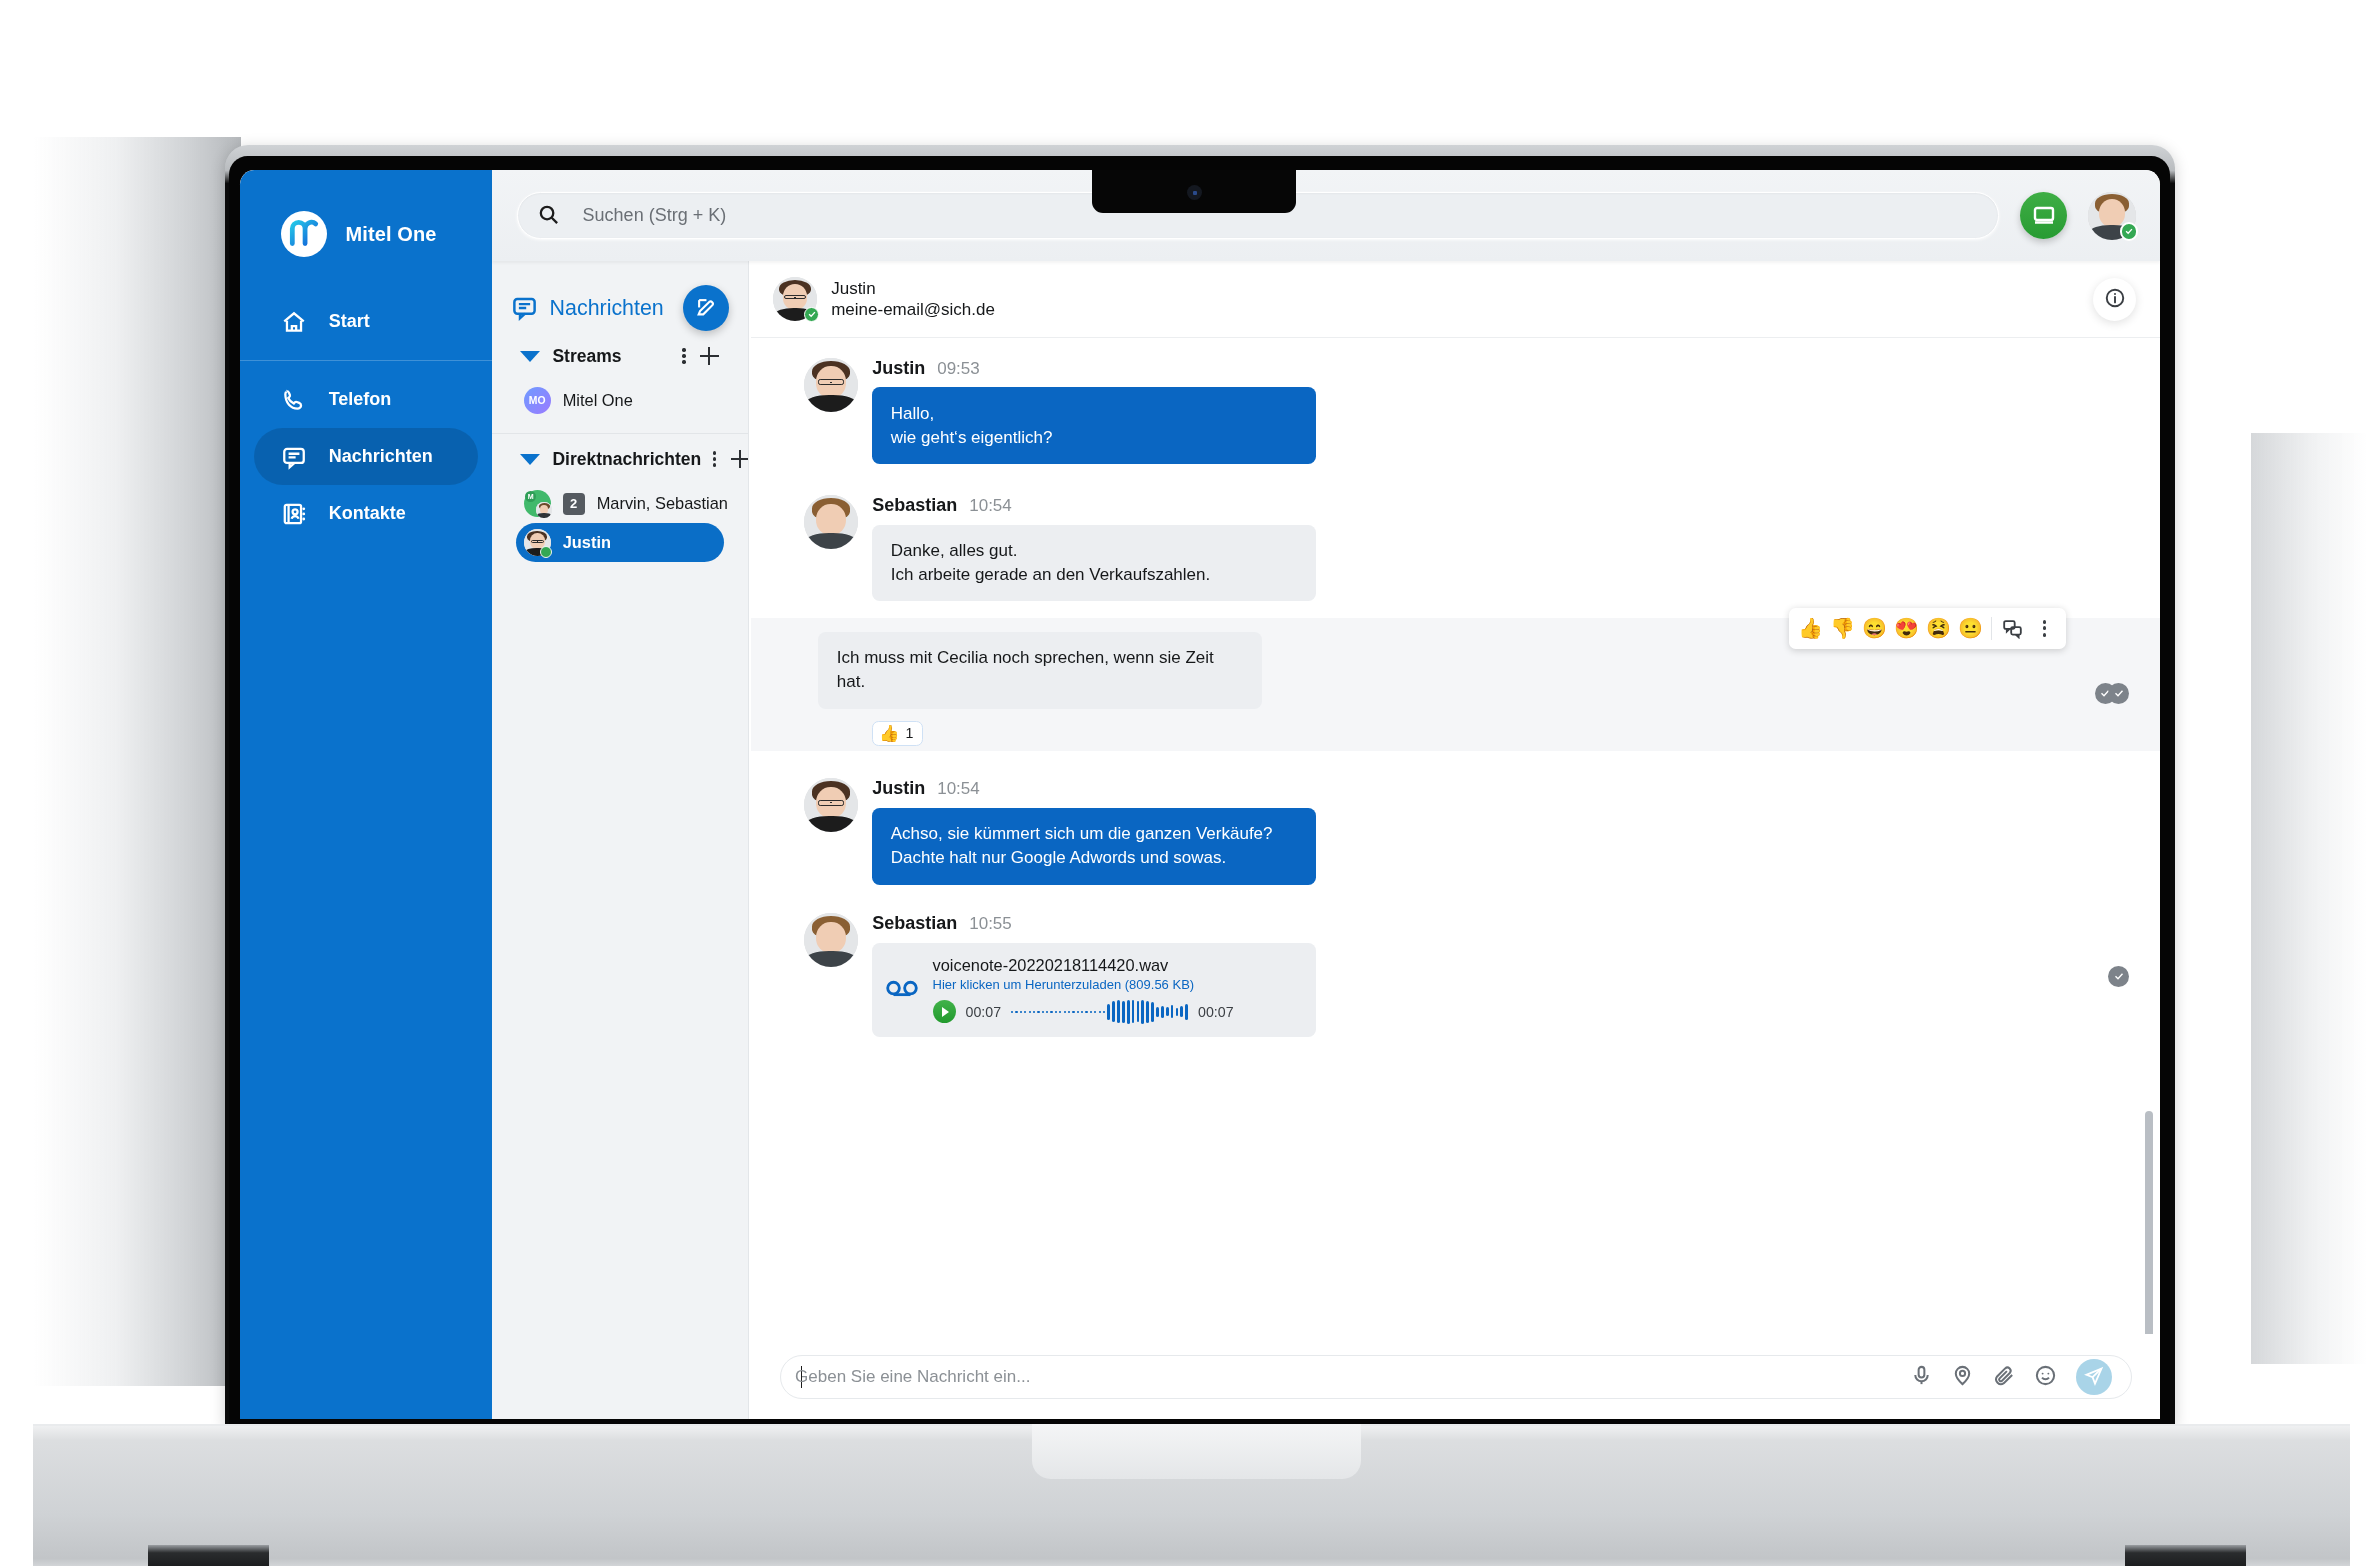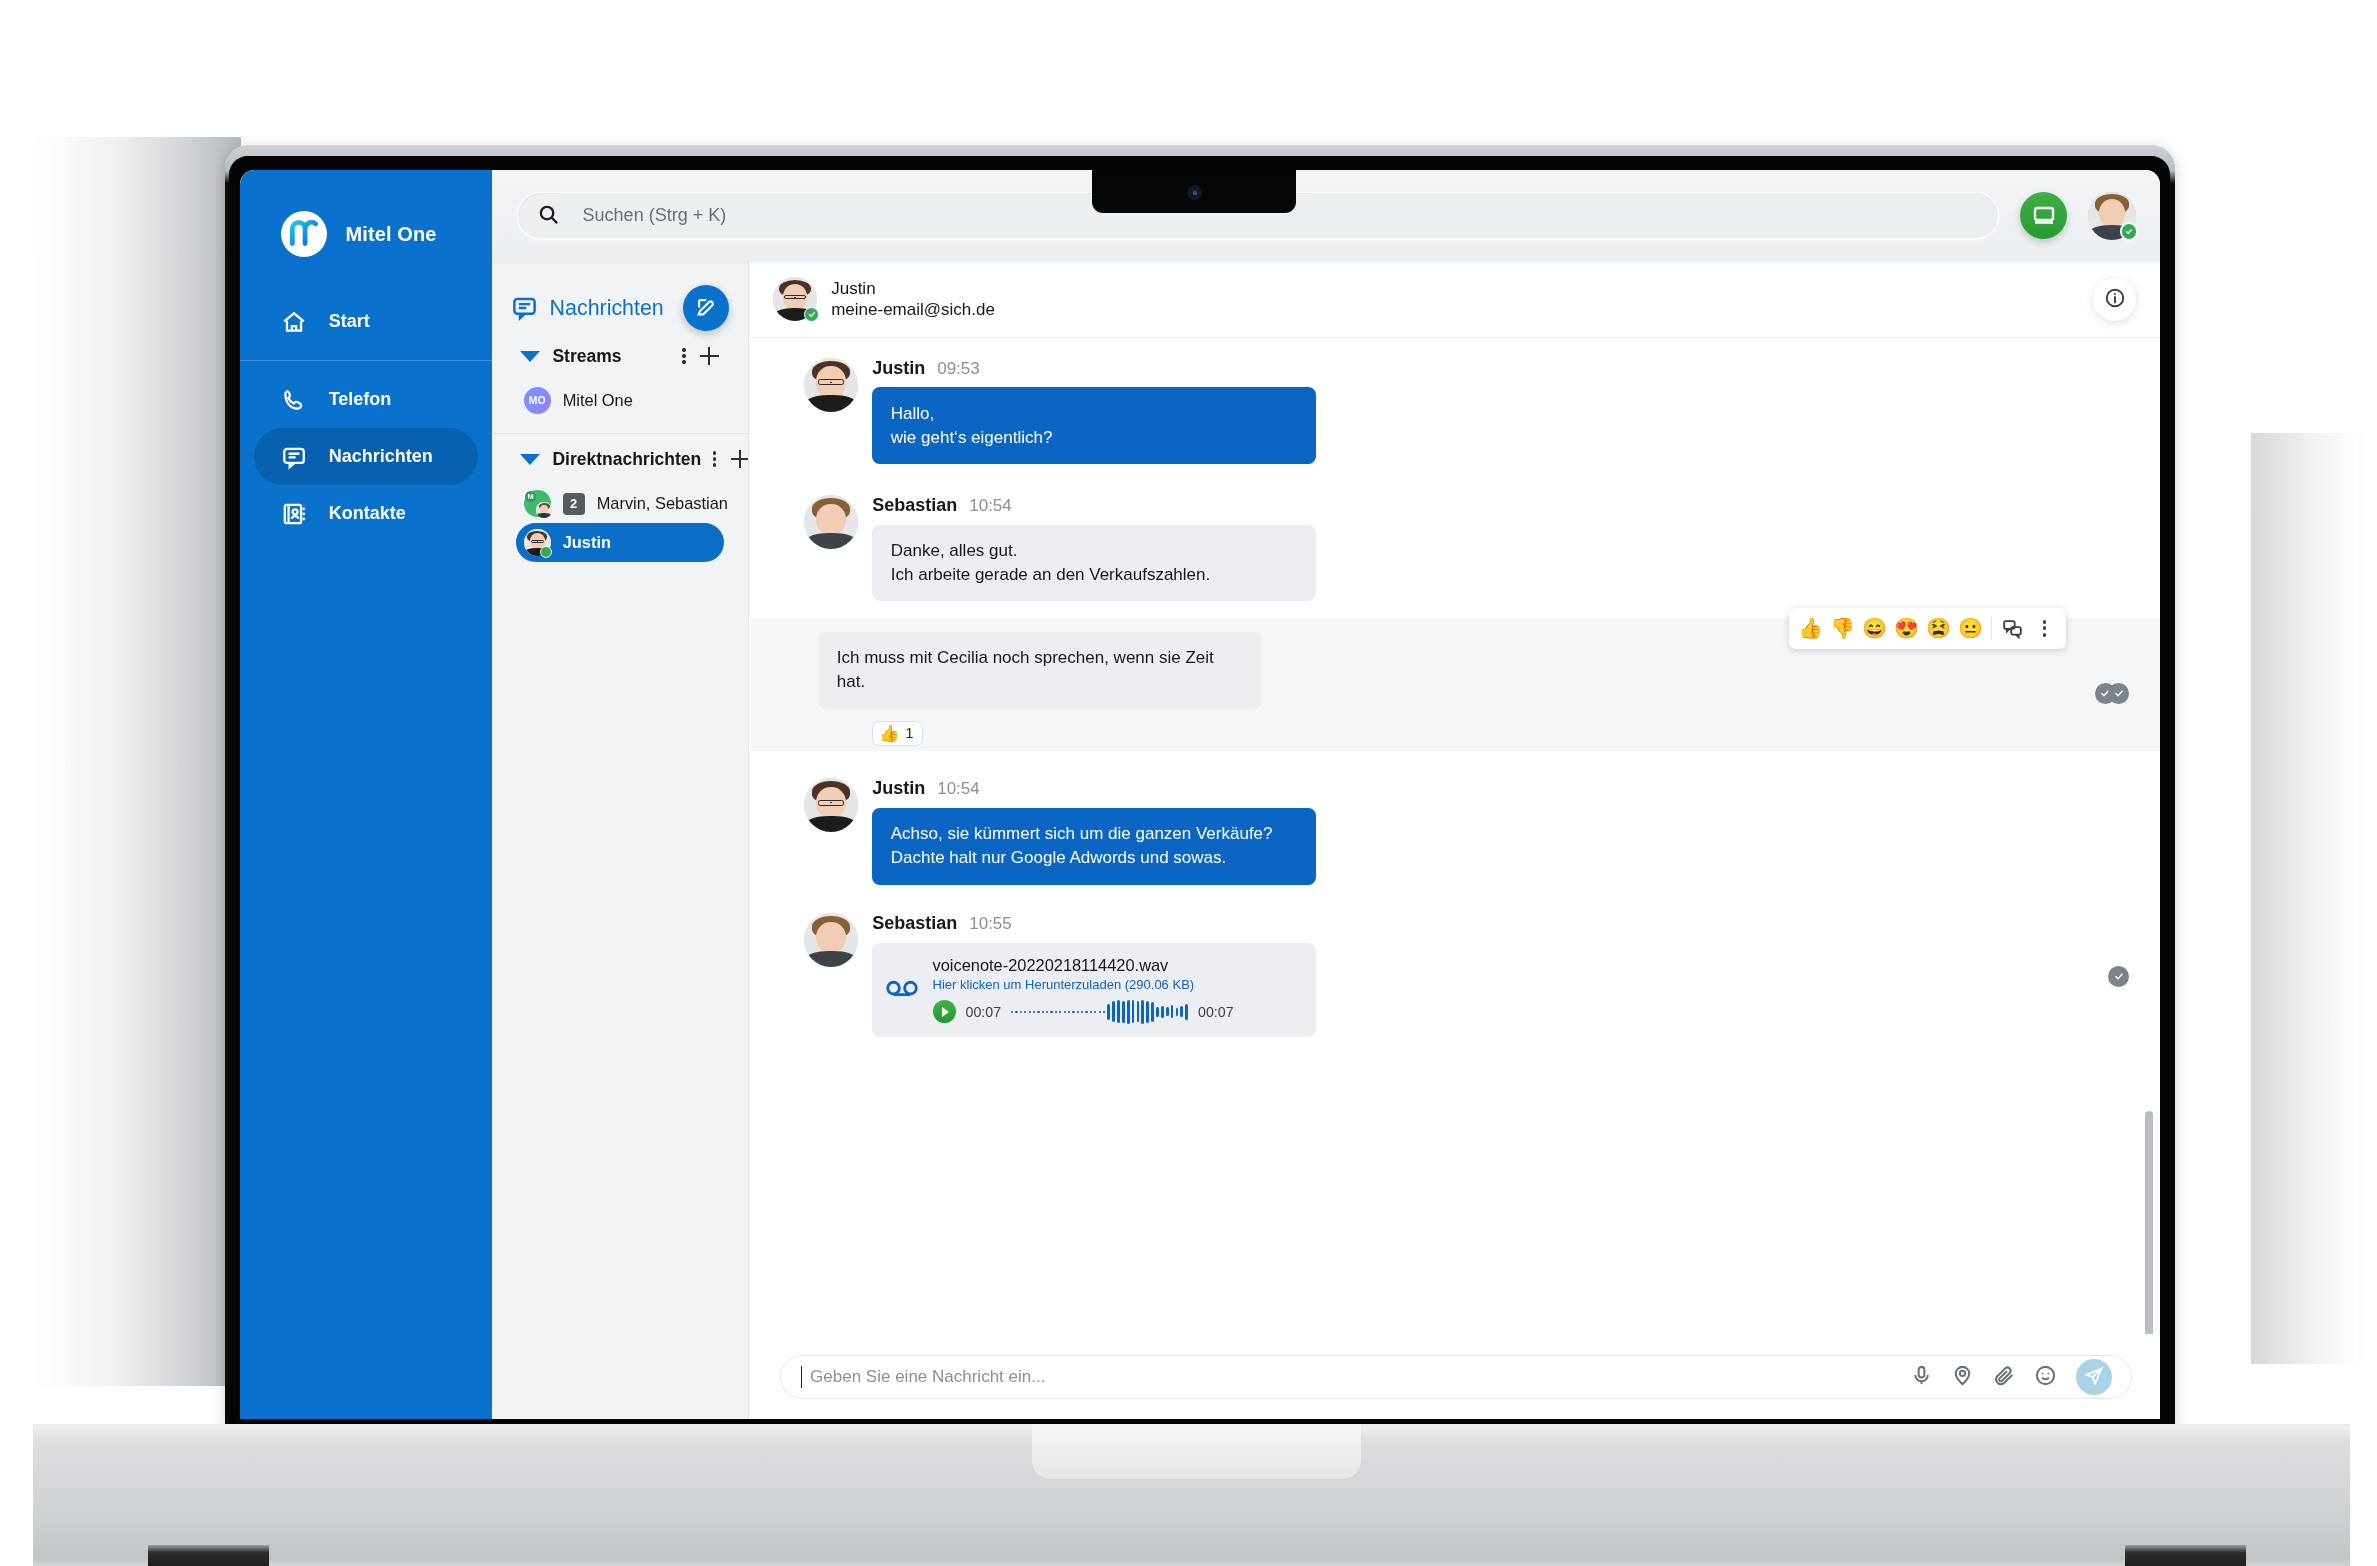--- a/index.html
+++ b/index.html
@@ -186,21 +186,21 @@
   .vn-play::after { content:""; border-left:7.7px solid #fff; border-top:5px solid transparent;
      border-bottom:5px solid transparent; margin-left:2.2px; }
   .vn-t { font-size:14.2px; color:#3b3f44; font-variant-numeric:tabular-nums; }
   .wave { display:flex; align-items:center; gap:2.2px; height:24px; }
   .wave i { display:block; width:2.7px; border-radius:1.6px; background:#0a66c2; }
 
   
   .composer { position:absolute; left:0; right:0; bottom:0; height:85px;
      display:flex; align-items:center; padding:0 28.5px; background:#fff; }
   .cbox { flex:1; height:44px; border:1.6px solid #e6e9ec; border-radius:22px; display:flex;
-     align-items:center; padding:0 15.3px 0 20px; gap:19px; }
+     align-items:center; padding:0 15.3px 0 20px; gap:4px; }
   .caret-bar { width:1.6px; height:22px; background:#1c1c1c; flex:0 0 auto; }
   .cph { flex:1; font-size:17px; color:#8b9095; margin-left:-11px; }
   .cicons { display:flex; align-items:center; gap:18.6px; padding-right:3.3px; }
   .cicons svg { width:23px; height:23px; stroke:#6a7077; fill:none; stroke-width:2.1; }
   .send { width:36px; height:36px; border-radius:50%; background:#a9d4e8;
      display:flex; align-items:center; justify-content:center; flex:0 0 auto; }
   .send svg { width:20px; height:20px; stroke:#fff; fill:none; stroke-width:2.2; }
 
   .vscroll { position:absolute; right:6.6px; top:772px; width:8.8px; height:307px;
      border-radius:4.4px; background:#b9bec4; }
@@ -590,21 +590,21 @@
               <span class="vn">
                 <span class="vn-ico">
                   <svg viewBox="0 0 34 20">
                       <circle cx="8" cy="9" r="6.2"></circle>
                       <circle cx="26" cy="9" r="6.2"></circle>
                       <path d="M8 16h18"></path>
                     </svg>
                 </span>
                 <span style="flex:1;min-width:0;">
                   <span class="vn-name" style="display:block;">voicenote-20220218114420.wav</span>
-                  <span class="vn-dl" style="display:block;">Hier klicken um Herunterzuladen (290.06 KB)</span>
+                  <span class="vn-dl" style="display:block;">Hier klicken um Herunterzuladen (809.56 KB)</span>
                   <span class="vn-player">
                     <span class="vn-play"></span>
                     <span class="vn-t">00:07</span>
                     <span class="wave" id="wave">
                         <i style="height: 1.6px; width: 2.2px; border-radius: 50%;"></i>
                         <i style="height: 1.6px; width: 2.2px; border-radius: 50%;"></i>
                         <i style="height: 1.6px; width: 2.2px; border-radius: 50%;"></i>
                         <i style="height: 1.6px; width: 2.2px; border-radius: 50%;"></i>
                         <i style="height: 1.6px; width: 2.2px; border-radius: 50%;"></i>
                         <i style="height: 1.6px; width: 2.2px; border-radius: 50%;"></i>

